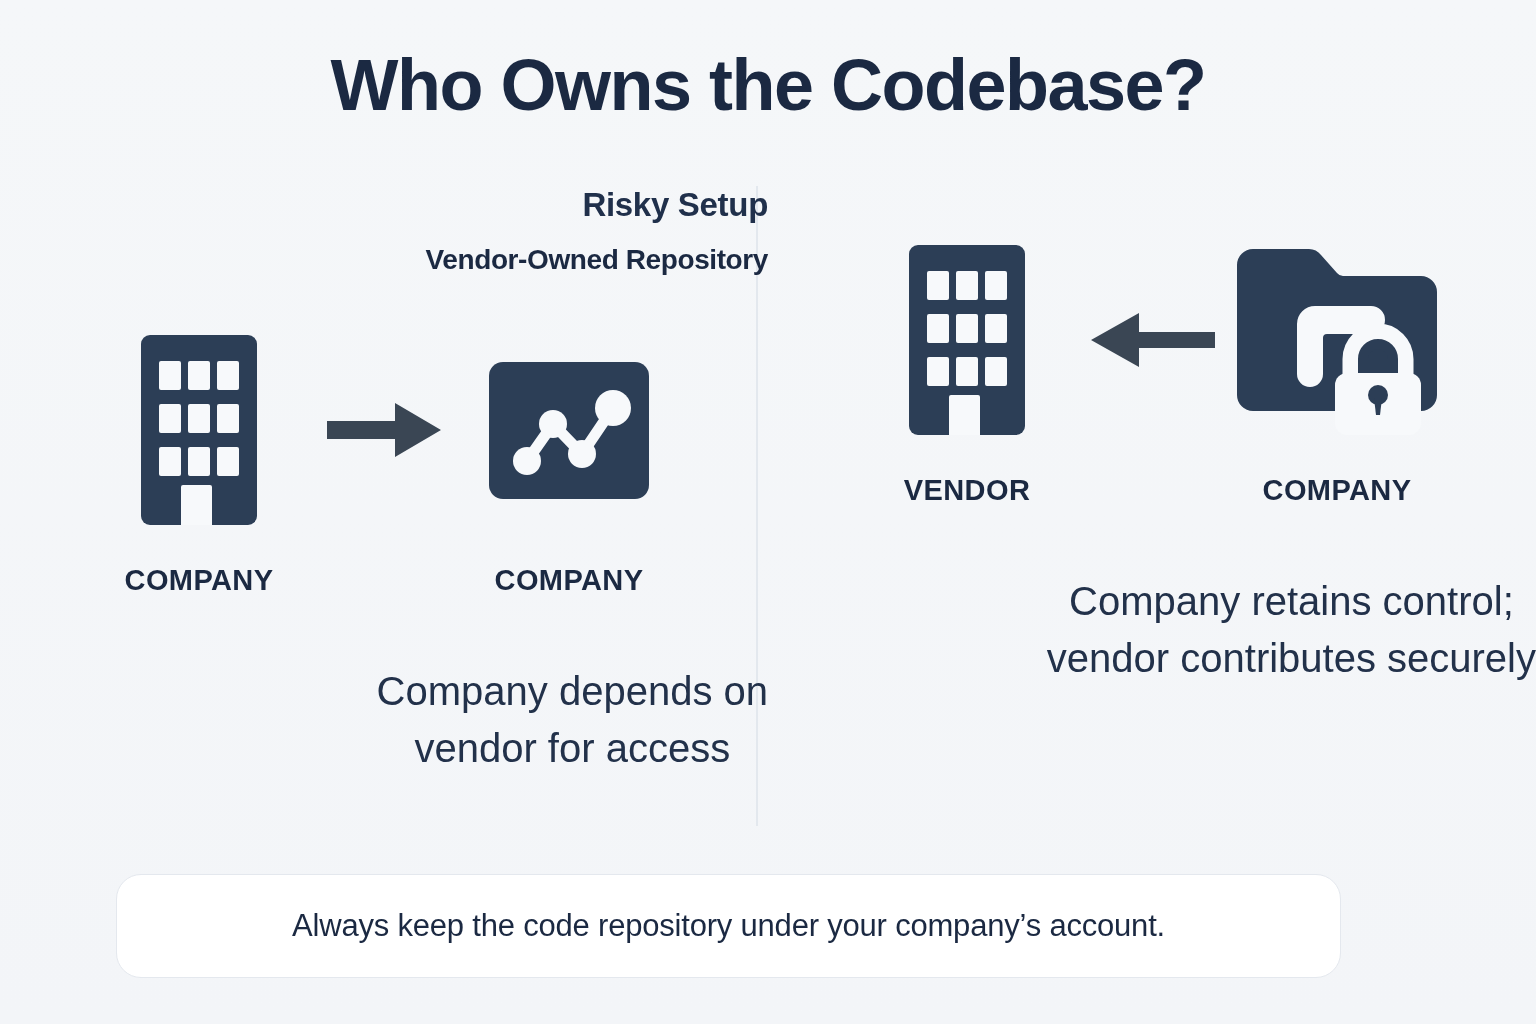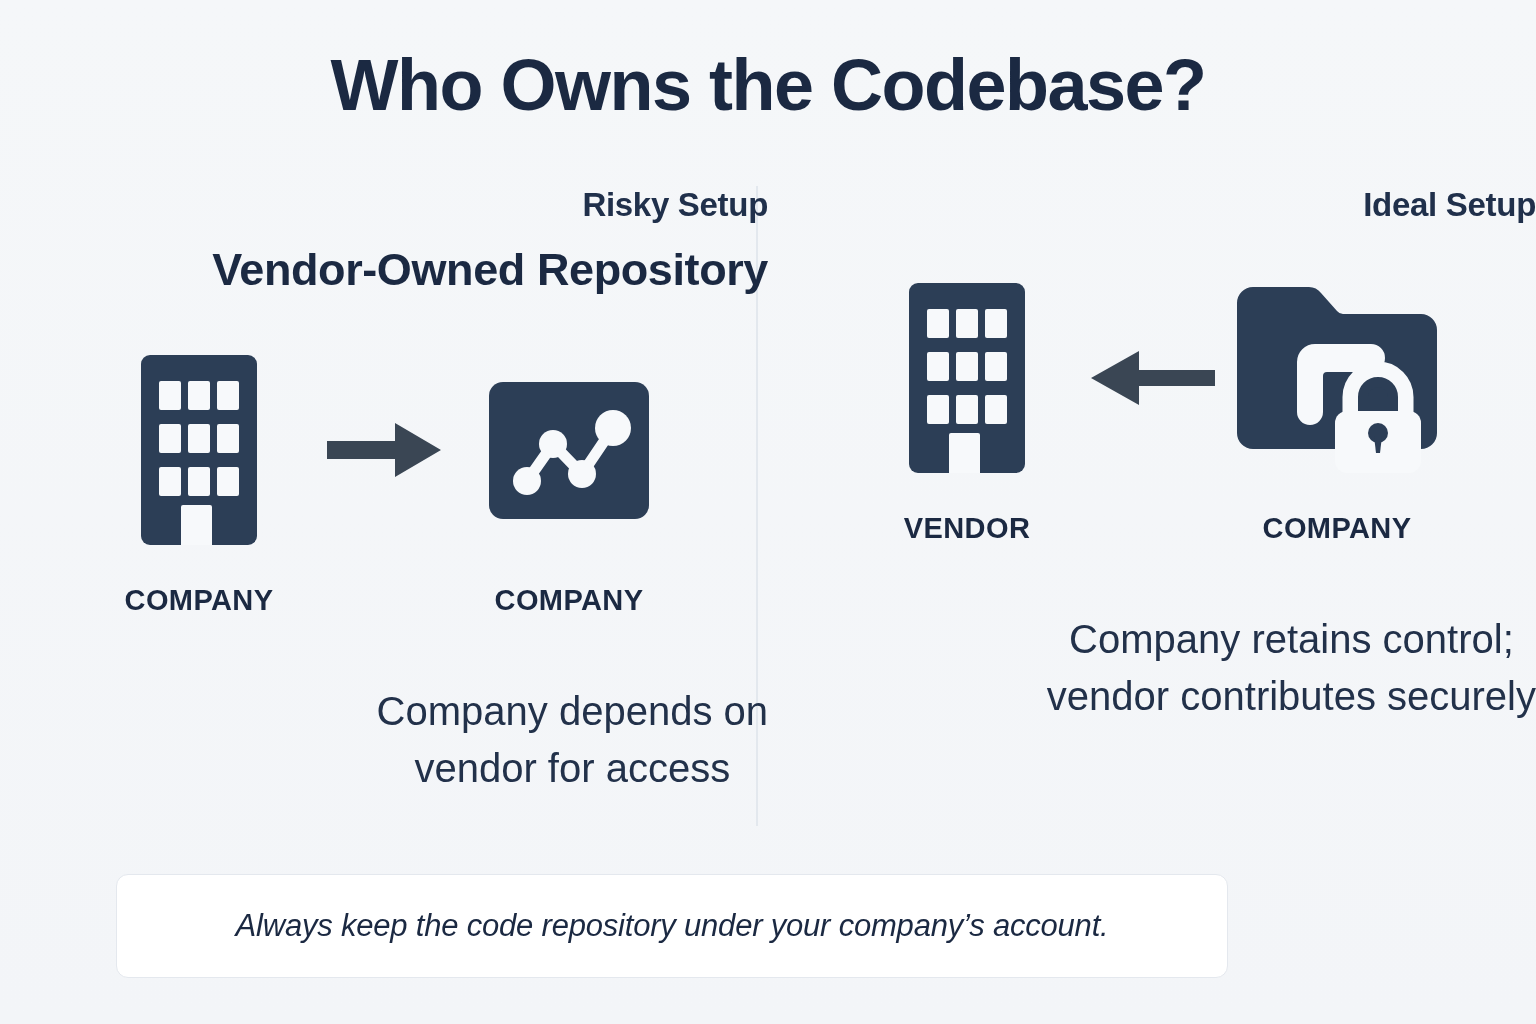--- a/index.html
+++ b/index.html
@@ -69,21 +69,21 @@
   .col-heading {
     font-size: 33px;
     font-weight: bold;
     color: #20304b;
     letter-spacing: -0.3px;
     text-align: center;
   }
 
   .col-subheading {
     margin-top: 20px;
-    font-size: 45px;
+    font-size: 28px;
     font-weight: bold;
     color: #1b2942;
     letter-spacing: -0.4px;
     text-align: center;
   }
 
   
   .icon-row {
     margin-top: 54px;
     width: 100%;
@@ -135,29 +135,28 @@
     text-align: center;
     font-weight: normal;
     max-width: 560px;
   }
 
   
   .banner {
     position: absolute;
     left: 116px;
     top: 874px;
-    width: 1112px;
+    width: 1225px;
     height: 104px;
     background: #ffffff;
     border: 1.5px solid #e4e8ee;
-    border-radius: 12px;
+    border-radius: 25px;
     display: flex;
     align-items: center;
     justify-content: center;
-    font-style: italic;
   }
 
   .banner-text {
     font-size: 31px;
     color: #1b2942;
     letter-spacing: -0.2px;
   }
 
   svg { display: block; }
 </style>
@@ -230,21 +229,20 @@
 
       <div class="caption">
         <div>Company depends on</div>
         <div>vendor for access</div>
       </div>
 
     </div>
 
     <div class="column">
 
-      <div class="col-heading">Ideal Setup</div>
 
       <div class="icon-row">
 
         <div class="icon-slot">
           <span>
             <svg width="116" height="190" viewBox="0 0 116 190" aria-hidden="true">
               <rect x="0" y="0" width="116" height="190" rx="9" fill="#2c3e56"></rect>
               <rect x="18" y="26" width="22" height="29" rx="2" fill="#f7f9fb"></rect>
               <rect x="47" y="26" width="22" height="29" rx="2" fill="#f7f9fb"></rect>
               <rect x="76" y="26" width="22" height="29" rx="2" fill="#f7f9fb"></rect>

